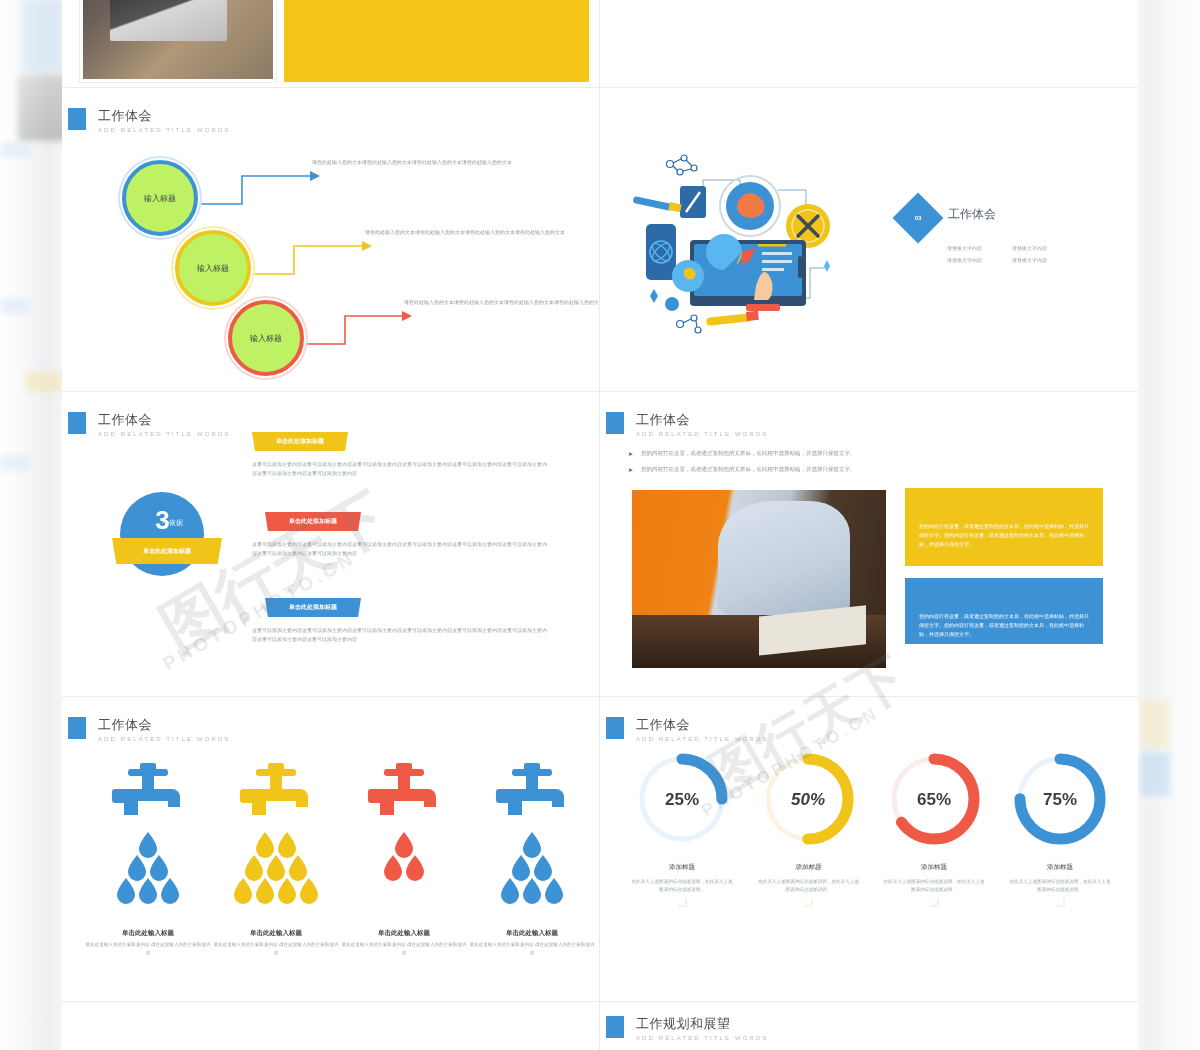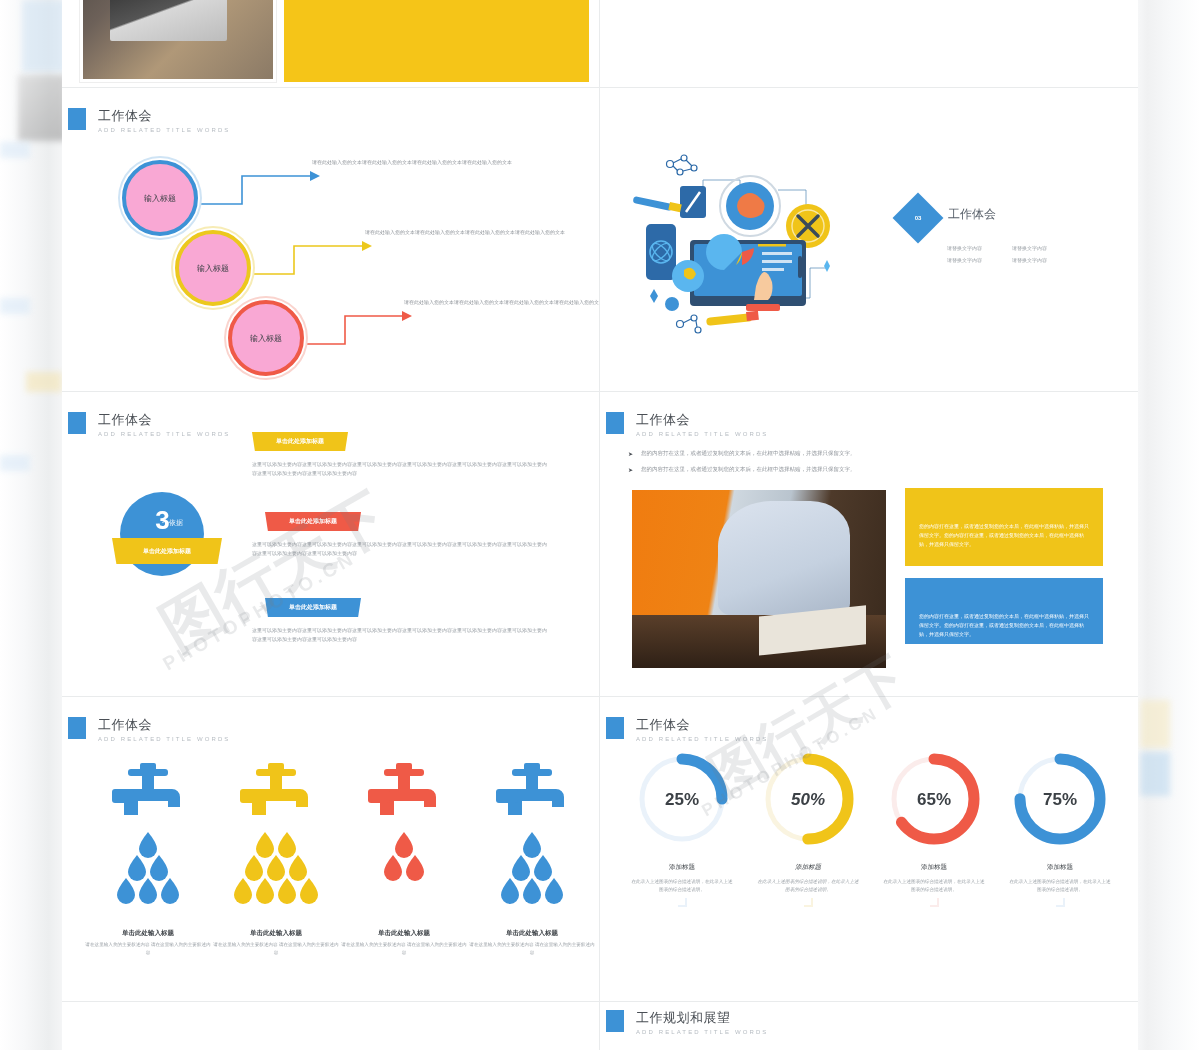--- a/index.html
+++ b/index.html
@@ -41,21 +41,21 @@
     border:3px solid #fff; box-shadow:0 0 0 1px #eee; }
   .photoA:after { content:""; position:absolute; left:14%; top:28%; width:62%; height:46%;
     background:linear-gradient(160deg,#2b2b2b 0%,#555 50%,#d8d8d8 52%,#bcbcbc 100%); border-radius:2px; }
   .yellowA { position:absolute; left:222px; top:-70px; width:305px; height:152px; background:#f5c518; padding:14px 16px; }
 
   
   .arrowB { position:absolute; left:232px; top:-78px; width:0;height:0; }
 
   
   .ring { position:absolute; border-radius:50%; display:flex; align-items:center; justify-content:center;
-          font-size:8px; color:#3c4146; background:#f9a8d4; }
+          font-size:8px; color:#3c4146; background:#bef264; }
   .ring span { font-size:8px; }
   .r1 { left:60px; top:72px; width:76px; height:76px; border:4px solid #3d92d6; box-shadow:0 0 0 2px #fff, 0 0 0 4px #cfe4f5; }
   .r2 { left:113px; top:142px; width:76px; height:76px; border:4px solid #ecc81d; box-shadow:0 0 0 2px #fff, 0 0 0 4px #f7ecb5; }
   .r3 { left:166px; top:212px; width:76px; height:76px; border:4px solid #ef5a47; box-shadow:0 0 0 2px #fff, 0 0 0 4px #fad4ce; }
   .conn { position:absolute; }
   .txtblk { position:absolute; font-size:5px; line-height:9px; color:#8d9298; width:200px; }
 
   
   .illu { position:absolute; left:28px; top:60px; width:230px; height:200px; }
   .diamond { position:absolute; width:36px; height:36px; background:#3d92d6; transform:rotate(45deg); }
@@ -427,21 +427,21 @@
        </svg>
        <div class="dlabel">添加标题</div>
        <div class="dbody">在此录入上述图表的综合描述说明，在此录入上述图表的综合描述说明。</div>
        <div class="corner" style="border-color:#eaf2fa"></div></div>
         </div>
     </div>
 
     <div class="slide" style="left:0;top:1002px;width:538px;height:48px;border-bottom:none;"></div>
 
     <div class="slide col2" style="left:538px;top:1002px;width:538px;height:48px;border-bottom:none;">
-      <div class="s-head" style="top:8px;">
+      <div class="s-head" style="top:14px;">
         <div class="sq"></div>
         <div class="tx">
           <div class="t1">工作规划和展望</div>
           <div class="t2">ADD RELATED TITLE WORDS</div>
         </div>
       </div>
     </div>
 
   </div>
 

